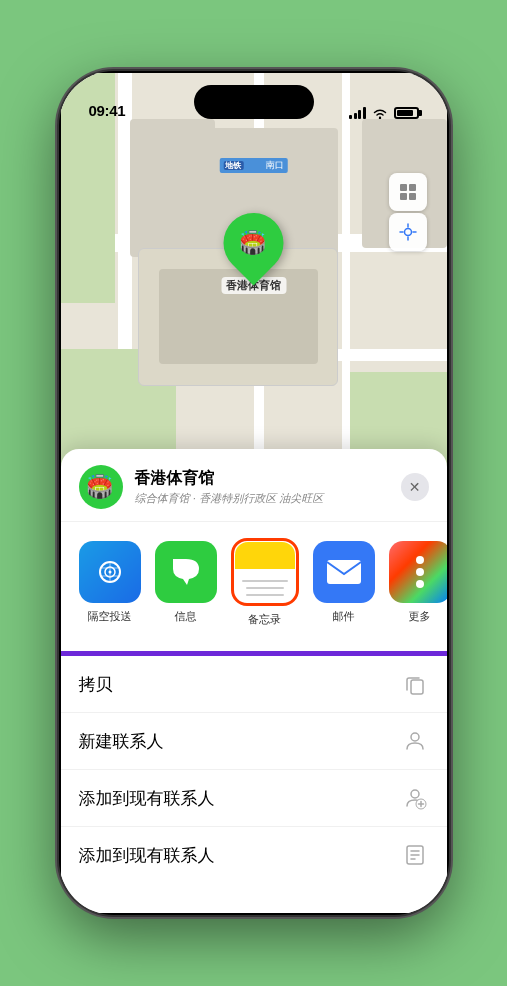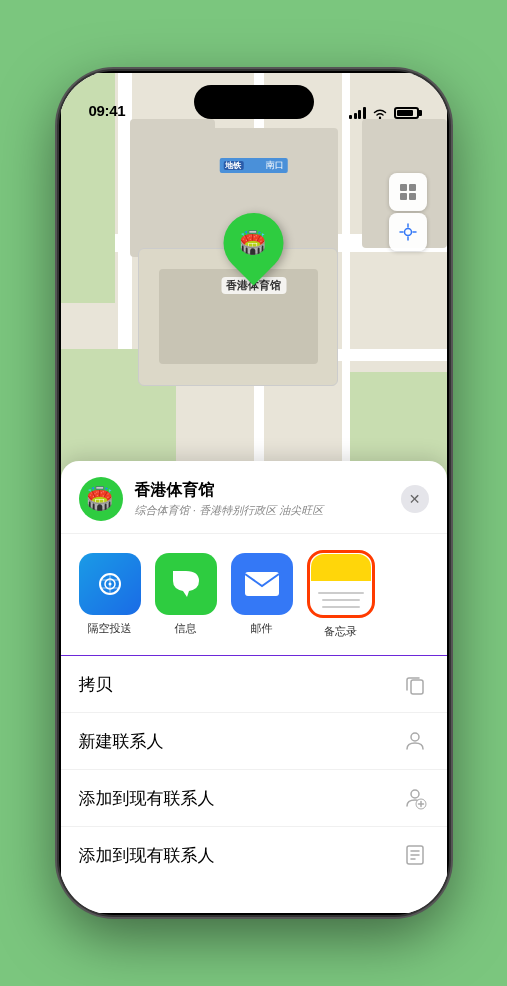--- a/index.html
+++ b/index.html
@@ -482,44 +482,54 @@
 
         <div class="share-item">
           <div class="share-icon-wrap messages">
             <svg width="38" height="38" viewBox="0 0 38 38">
               <path d="M6 6 Q6 6 19 6 Q32 6 32 16 Q32 24 22 26 L20 32 L16 26 Q6 24 6 16 Z" fill="white"></path>
             </svg>
           </div>
           <span class="share-label">信息</span>
         </div>
 
-        <div class="share-item">
-          <div class="share-icon-wrap mail">
-            <svg width="38" height="28" viewBox="0 0 38 28">
-              <rect x="2" y="2" width="34" height="24" rx="3" fill="white"></rect>
-              <path d="M2 4 L19 16 L36 4" stroke="#3478f6" stroke-width="2" fill="none"></path>
-            </svg>
-          </div>
-          <span class="share-label">邮件</span>
-        </div>
-
         <div class="share-item" style="position:relative;">
           <div style="border: 3px solid #ff3b00; border-radius: 16px; padding: 1px;">
             <div class="share-icon-wrap" style="width:60px; height:60px; background: linear-gradient(180deg, #ffd60a 0%, #ffd60a 45%, #fff 45%); border-radius: 13px; overflow:hidden; flex-direction:column; justify-content:flex-end; padding-bottom:6px;">
               <div style="width:46px; height:2px; background:#ccc; border-radius:1px; margin-bottom:5px;"></div>
               <div style="width:38px; height:2px; background:#ccc; border-radius:1px; margin-bottom:5px;"></div>
               <div style="width:38px; height:2px; background:#ccc; border-radius:1px;"></div>
             </div>
           </div>
           <span class="share-label">备忘录</span>
         </div>
 
-      </div>
-
-      <div class="action-row" style="border-top: 1px solid #6d28d9; margin-top:8px;">
+        <div class="share-item">
+          <div class="share-icon-wrap mail">
+            <svg width="38" height="28" viewBox="0 0 38 28">
+              <rect x="2" y="2" width="34" height="24" rx="3" fill="white"></rect>
+              <path d="M2 4 L19 16 L36 4" stroke="#3478f6" stroke-width="2" fill="none"></path>
+            </svg>
+          </div>
+          <span class="share-label">邮件</span>
+        </div>
+
+        <div class="share-item">
+          <div class="share-icon-wrap" style="background: linear-gradient(135deg, #ff6b6b, #ff3b00, #4cd964, #007aff); border-radius:14px;">
+            <div style="display:flex; flex-direction:column; gap:4px; align-items:center;">
+              <div style="width:8px; height:8px; background:white; border-radius:50%;"></div>
+              <div style="width:8px; height:8px; background:white; border-radius:50%;"></div>
+              <div style="width:8px; height:8px; background:white; border-radius:50%;"></div>
+            </div>
+          </div>
+          <span class="share-label">更多</span>
+        </div>
+      </div>
+
+      <div class="action-row" style="border-top: 5px solid #6d28d9; margin-top:16px;">
         <span class="action-label">拷贝</span>
         <div class="action-icon">
           <svg width="24" height="24" viewBox="0 0 24 24" fill="none">
             <rect x="8" y="8" width="12" height="14" rx="2" stroke="#aaa" stroke-width="1.5" fill="none"></rect>
             <path d="M16 6 L6 6 Q4 6 4 8 L4 18" stroke="#aaa" stroke-width="1.5" stroke-linecap="round" fill="none"></path>
           </svg>
         </div>
       </div>
 
       <div class="action-row">

